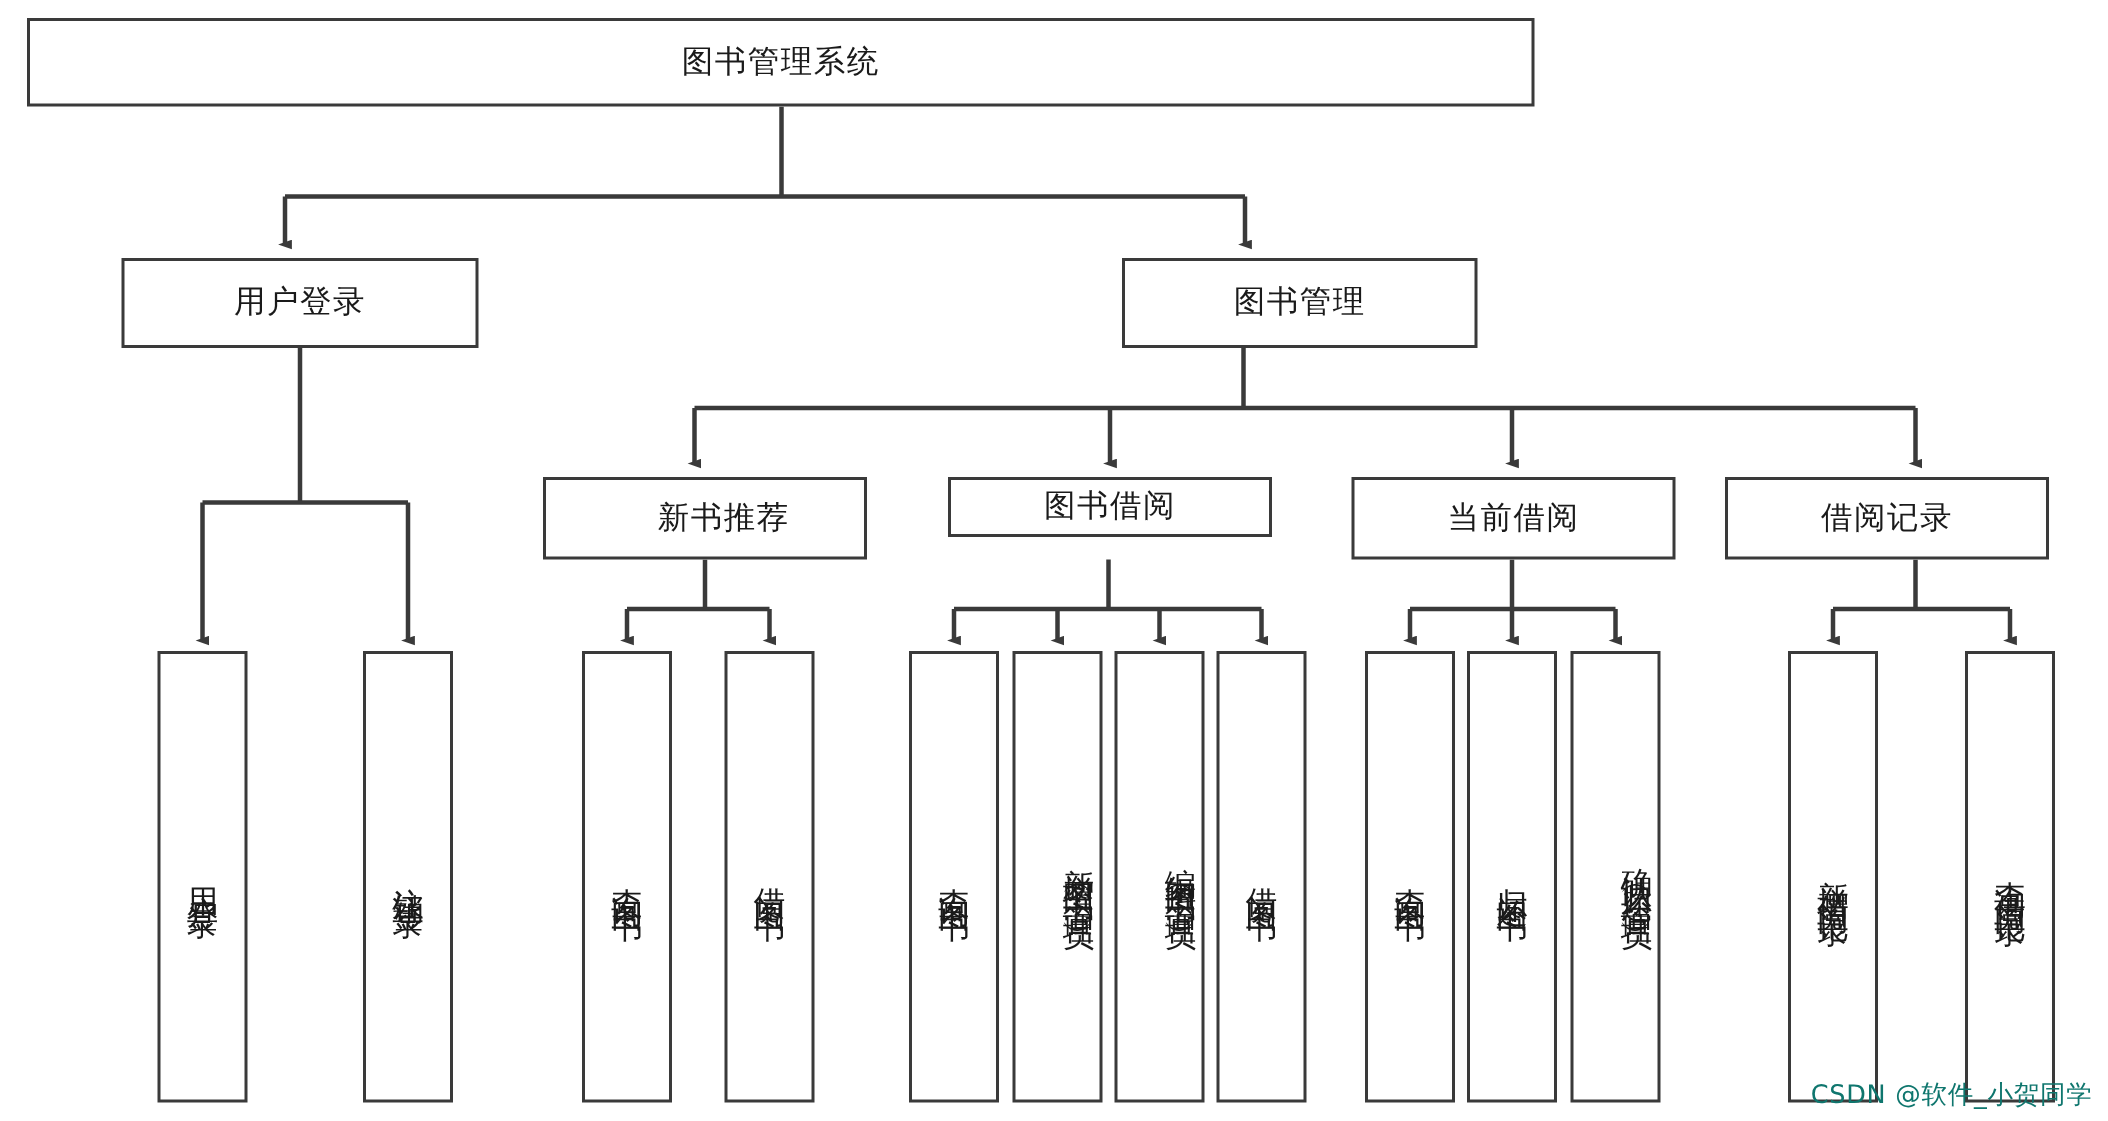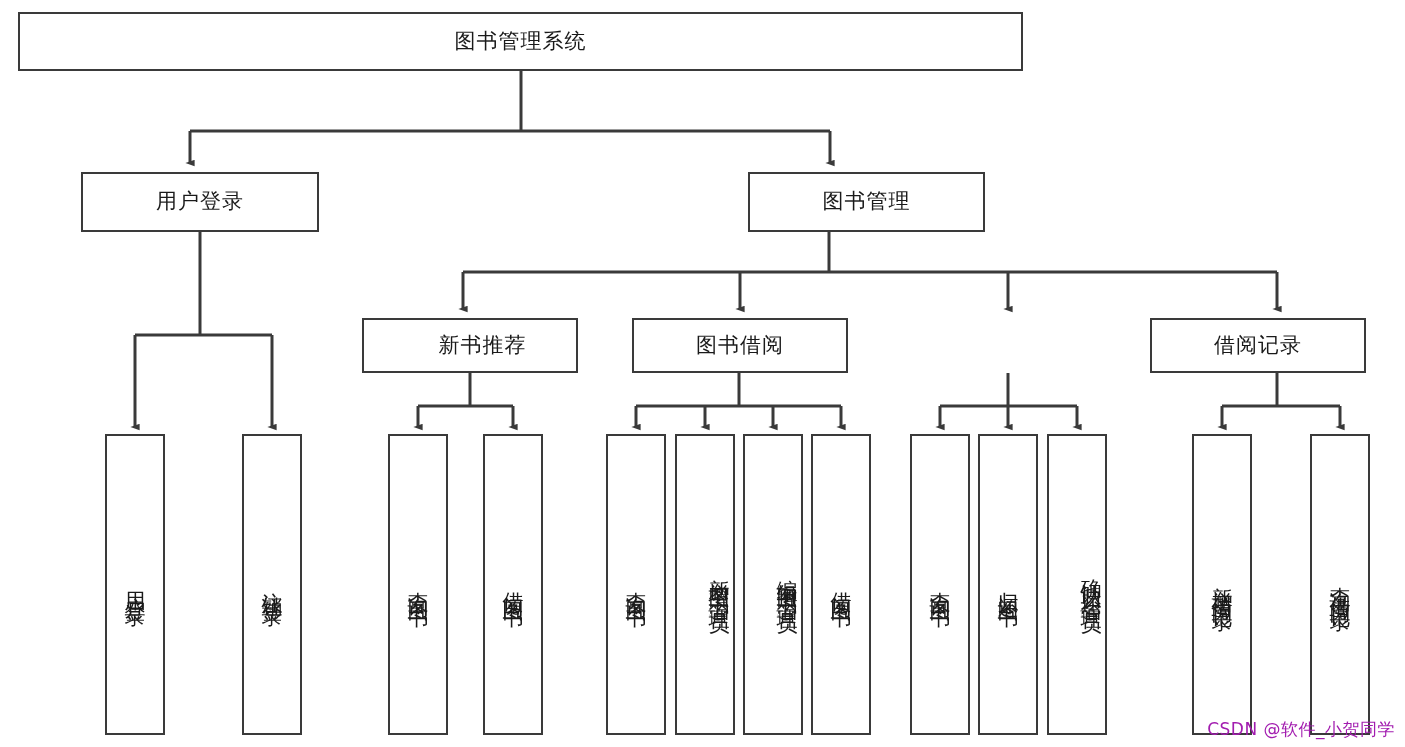--- a/index.html
+++ b/index.html
@@ -49,21 +49,21 @@
     padding-bottom: 4px;
   }
   .node.v.topalign {
     align-items: flex-start;
   }
   .watermark {
     position: absolute;
     right: 10px;
     bottom: 6px;
     font-size: 17px;
-    color: #a21caf;
+    color: #0f766e;
     white-space: nowrap;
     letter-spacing: 0.5px;
   }
 </style>
 </head>
 <body>
 
 <div id="canvas">
 
   <svg class="links" viewBox="0 0 1405 747">
@@ -123,22 +123,25 @@
   <div class="node h" style="left:81px; top:172px; width:238px; height:60px;">
     <span>用户登录</span>
   </div>
   <div class="node h" style="left:711px; top:172px; width:237px; height:60px;margin-left:37px;">
     <span>图书管理</span>
   </div>
 
   <div class="node h" style="left:362px; top:318px; width:216px; height:55px;padding-left:25px;">
     <span>新书推荐</span>
   </div>
-  <div class="node h" style="left:632px; top:318px; width:216px; height:55px;">
+  <div class="node h" style="left:632px; top:318px; width:216px; height:40px;">
     <span>图书借阅</span>
+  </div>
+  <div class="node h" style="left:901px; top:318px; width:216px; height:55px;">
+    <span>当前借阅</span>
   </div>
   <div class="node h" style="left:1150px; top:318px; width:216px; height:55px;">
     <span>借阅记录</span>
   </div>
 
   <div class="node v" style="left:105px; top:434px; width:60px; height:301px;">
     <span>用户登录</span>
   </div>
   <div class="node v" style="left:242px; top:434px; width:60px; height:301px;">
     <span>注销登录</span>

